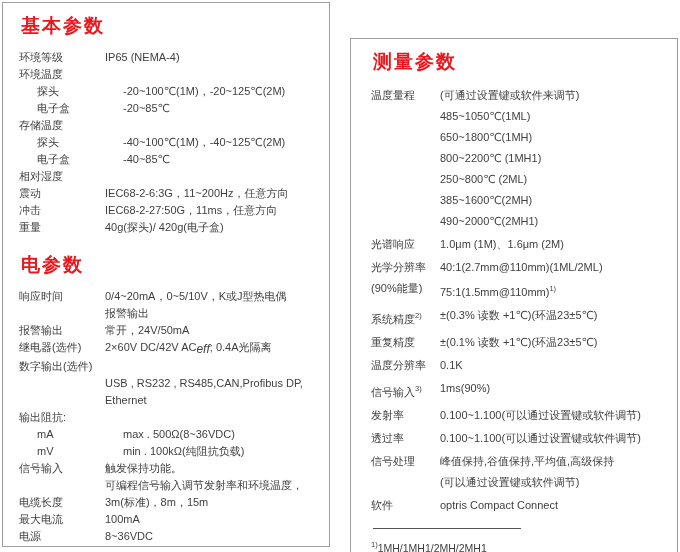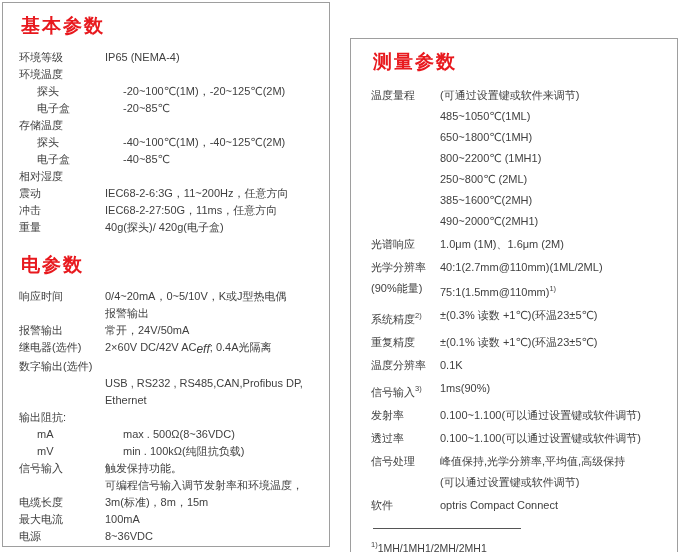--- a/index.html
+++ b/index.html
@@ -308,21 +308,21 @@
         </div>
         <div class="val">
           <div class="vline">0.100~1.100(可以通过设置键或软件调节)</div>
         </div>
       </div>
       <div class="row">
         <div class="lab">
           <div>信号处理</div>
         </div>
         <div class="val">
-          <div class="vline">峰值保持,光学分辨率,平均值,高级保持</div>
+          <div class="vline">峰值保持,谷值保持,平均值,高级保持</div>
           <div class="vline">(可以通过设置键或软件调节)</div>
         </div>
       </div>
       <div class="row">
         <div class="lab">
           <div>软件</div>
         </div>
         <div class="val">
           <div class="vline">optris Compact Connect</div>
         </div>

